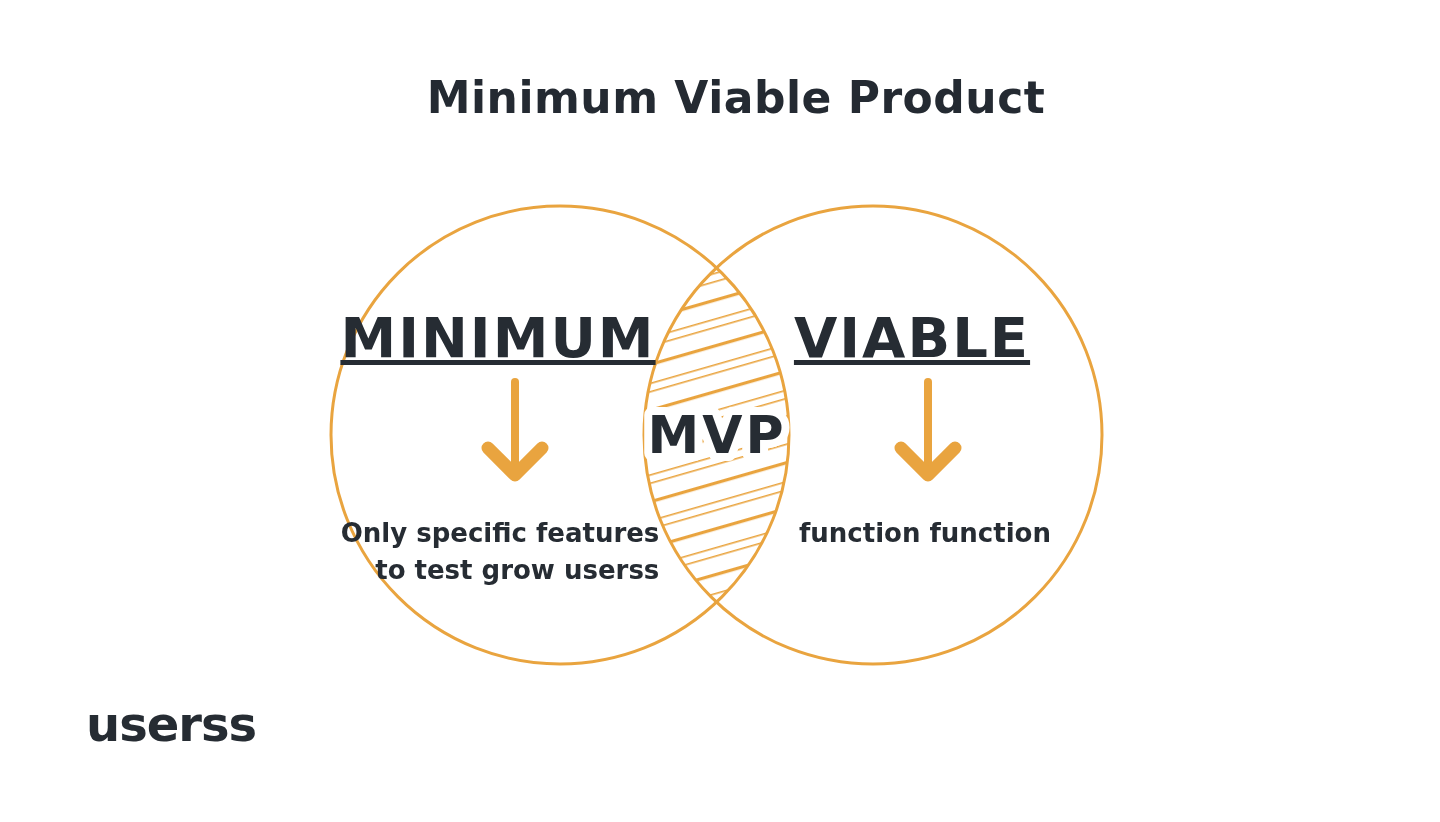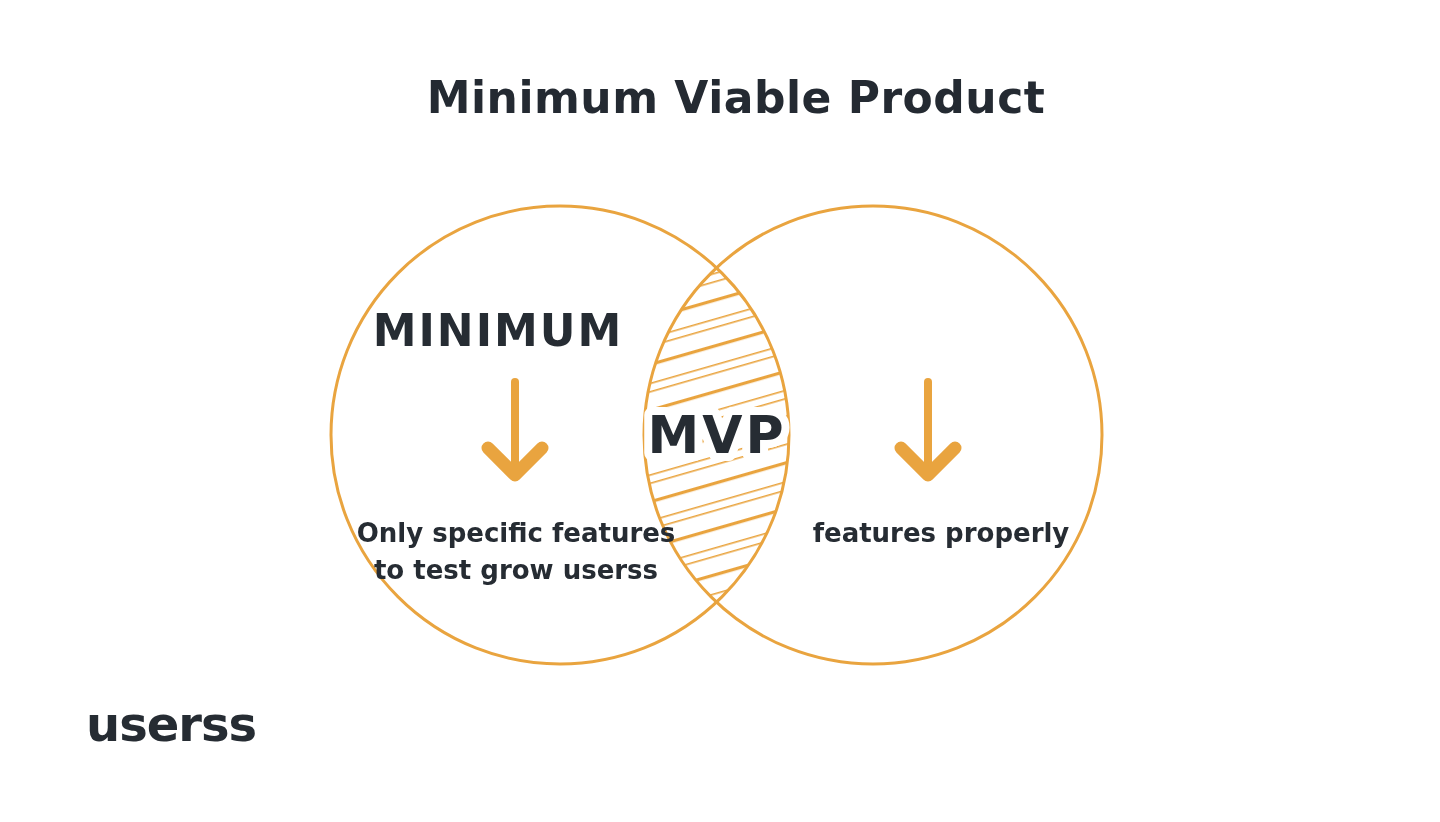--- a/index.html
+++ b/index.html
@@ -31,36 +31,36 @@
   .venn-svg {
     position: absolute;
     left: 0;
     top: 0;
     width: 1440px;
     height: 822px;
   }
   .circle-label {
     position: absolute;
     transform: translateX(-50%);
-    font-size: 44px;
+    font-size: 56px;
     font-weight: bold;
     letter-spacing: 2px;
     color: #262C33;
     white-space: nowrap;
+    text-decoration: underline;
   }
   .circle-desc {
     position: absolute;
     transform: translateX(-50%);
     font-size: 26px;
     font-weight: bold;
     line-height: 37px;
-    text-align: center;
+    text-align: right;
     color: #262C33;
     white-space: nowrap;
-    margin-left: 16px;
   }
   .mvp-text {
     font-family: "DejaVu Sans", "Liberation Sans", sans-serif;
     font-size: 52px;
     font-weight: bold;
     letter-spacing: 3px;
     paint-order: stroke;
     stroke: #ffffff;
     stroke-width: 16px;
     stroke-linejoin: round;
@@ -115,20 +115,21 @@
     <text class="mvp-text" x="717" y="453" text-anchor="middle">MVP</text>
   </svg>
 
   <div class="circle-label" style="left:498px; top:305px;">MINIMUM</div>
 
   <div class="circle-desc" style="left:500px; top:515px;">
     <div>Only specific features</div>
     <div>to test grow userss</div>
   </div>
 
+  <div class="circle-label" style="left:912px; top:305px;">VIABLE</div>
 
   <div class="circle-desc" style="left:925px; top:515px;">
-    <div>features properly</div>
+    <div>function function</div>
   </div>
 
   <div class="logo">userss</div>
 
 </div>
 
 </body></html>

